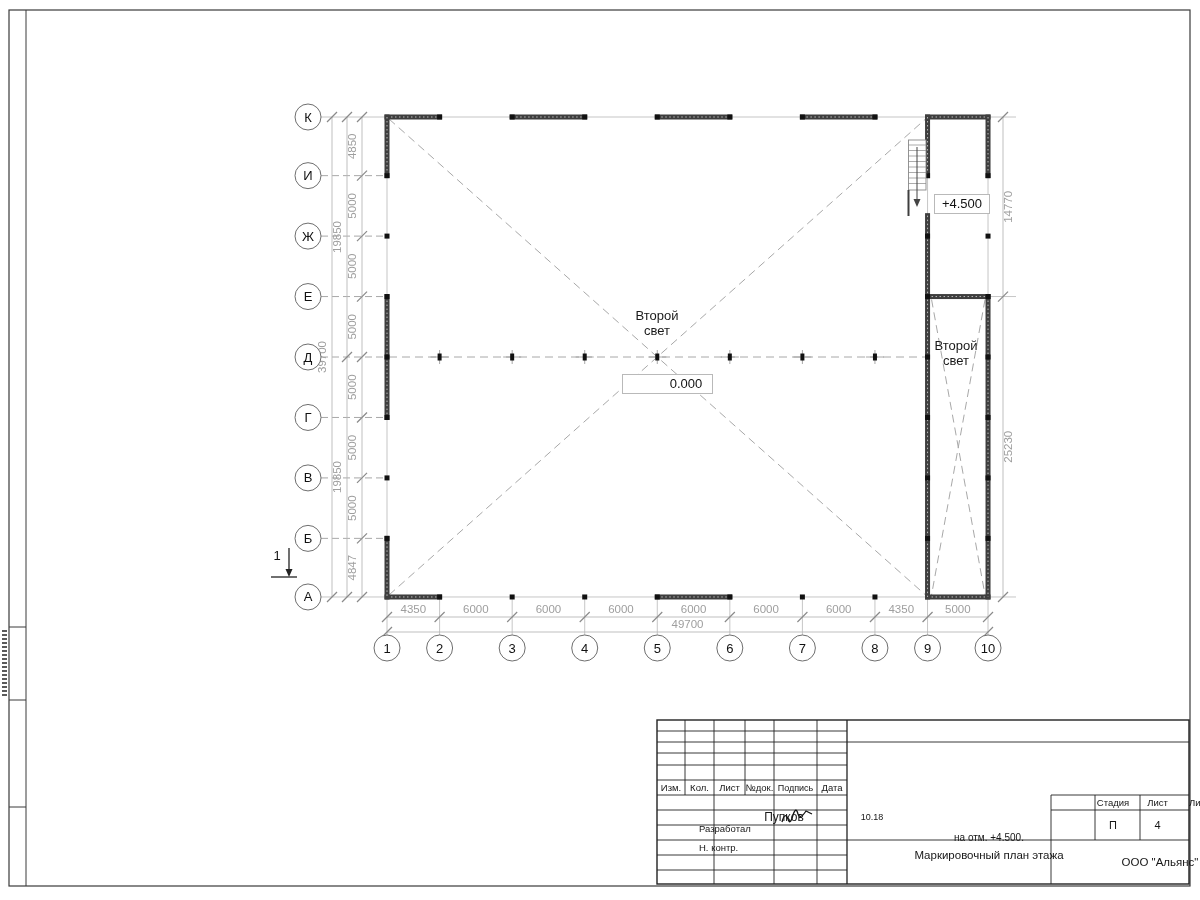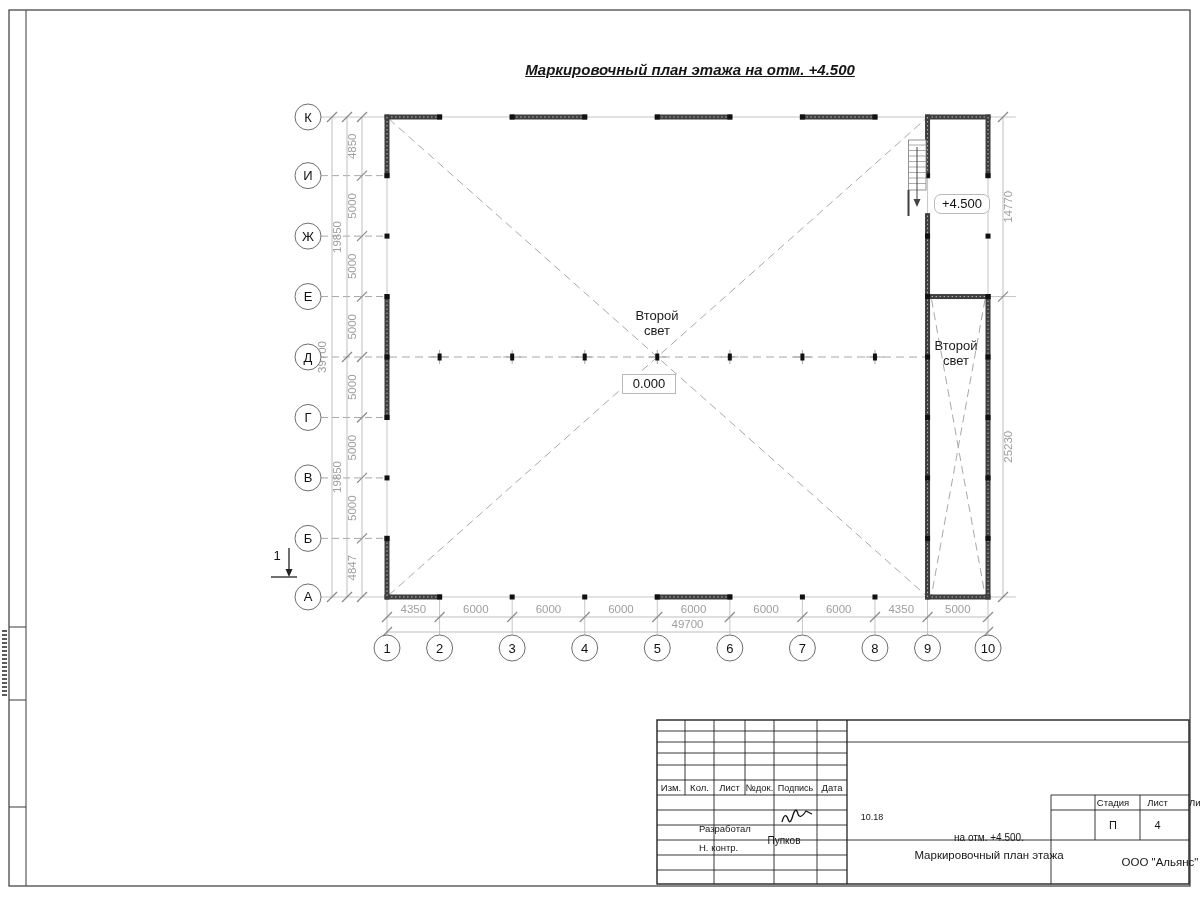--- a/index.html
+++ b/index.html
@@ -283,36 +283,35 @@
       <line x1="1140" y1="795" x2="1140" y2="840" stroke="#222" stroke-width="0.9"></line>
       <text x="671" y="791" font-size="9.5" fill="#161616" text-anchor="middle">Изм.</text>
       <text x="699.5" y="791" font-size="9.5" fill="#161616" text-anchor="middle">Кол.</text>
       <text x="729.5" y="791" font-size="9.5" fill="#161616" text-anchor="middle">Лист</text>
       <text x="759.5" y="791" font-size="9.5" fill="#161616" text-anchor="middle">№док.</text>
       <text x="795.5" y="791" font-size="9" fill="#161616" text-anchor="middle">Подпись</text>
       <text x="832" y="791" font-size="9.5" fill="#161616" text-anchor="middle">Дата</text>
       <path d="M782,822 q3,-11 6,-3 q2,7 5,-4 q3,-9 5,-1 q2,6 8,-3 l6,3" fill="none" stroke="#111" stroke-width="1.3"></path>
     </svg>
 
-  <div class="lbl plan-title">Маркировочный план этажа на отм. +4.500</div>
 
   <div class="lbl two-line abs" style="left:607px;top:308px;width:100px;">Второй
 свет</div>
 
   <div class="lbl two-line abs" style="left:916px;top:338px;width:80px;">Второй
 свет</div>
 
-  <div class="lbl level-box abs" style="left:622px;top:374px;width:52px;height:18px;line-height:18px;">0.000</div>
-
-  <div class="lbl level-box abs" style="left:934px;top:194px;width:54px;height:18px;line-height:18px;border-radius:7px;">+4.500</div>
+  <div class="lbl level-box abs" style="left:622px;top:374px;width:52px;height:18px;line-height:18px;padding-left:37px;">0.000</div>
+
+  <div class="lbl level-box abs" style="left:934px;top:194px;width:54px;height:18px;line-height:18px;">+4.500</div>
 
   <div class="lbl abs" style="left:270px;top:548px;width:14px;font-size:13px;text-align:center;">1</div>
 
   <div class="tb-text" style="left:659px;top:810px;width:54px;height:15px;font-size:9.5px;line-height:15px;margin-top:11px;">Разработал</div>
-  <div class="tb-text c" style="left:714px;top:810px;width:60px;height:15px;font-size:10px;line-height:15px;margin-top:23px;">Пупков</div>
+  <div class="tb-text c" style="left:714px;top:810px;width:60px;height:15px;font-size:12px;line-height:15px;">Пупков</div>
   <div class="tb-text c" style="left:817px;top:810px;width:30px;height:15px;font-size:9px;line-height:15px;">10.18</div>
   <div class="tb-text" style="left:659px;top:840px;width:54px;height:15px;font-size:9.5px;line-height:15px;">Н. контр.</div>
   <div class="tb-text" style="left:659px;top:855px;width:54px;height:15px;font-size:9.5px;line-height:15px;margin-top:47px;">ГИП</div>
 
   <div class="tb-text c" style="left:1051px;top:795px;width:44px;height:15px;font-size:9.5px;line-height:15px;">Стадия</div>
   <div class="tb-text c" style="left:1095px;top:795px;width:45px;height:15px;font-size:9.5px;line-height:15px;">Лист</div>
   <div class="tb-text c" style="left:1140px;top:795px;width:49px;height:15px;font-size:9.5px;line-height:15px;">Листов</div>
   <div class="tb-text c" style="left:1051px;top:810px;width:44px;height:30px;font-size:11px;line-height:30px;">П</div>
   <div class="tb-text c" style="left:1095px;top:810px;width:45px;height:30px;font-size:11px;line-height:30px;">4</div>
   <div class="tb-text c" style="left:1140px;top:810px;width:49px;height:30px;font-size:11px;line-height:30px;"></div>

